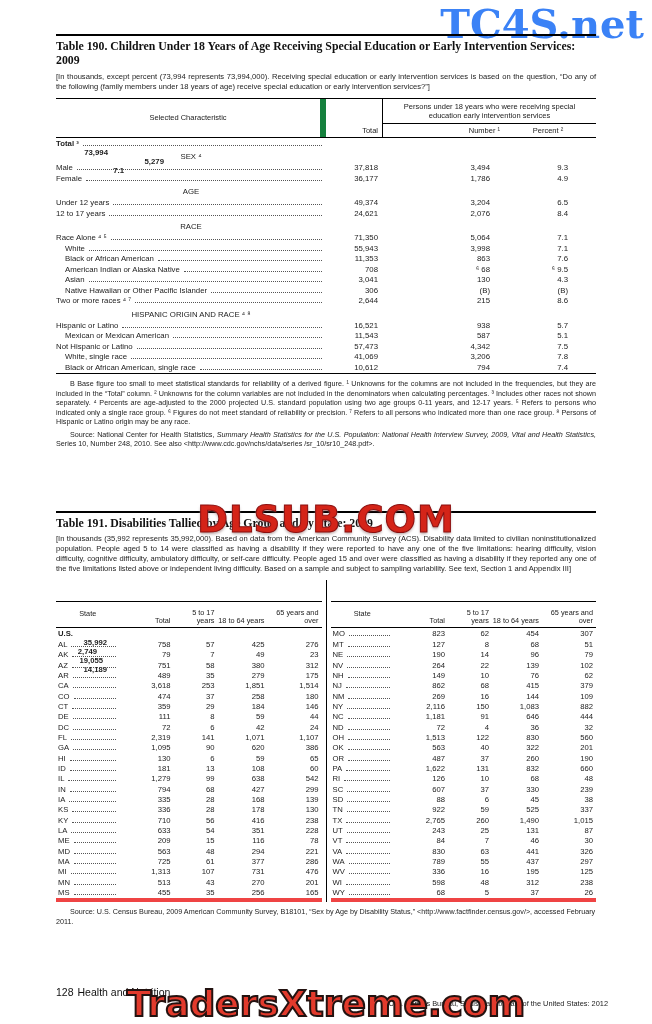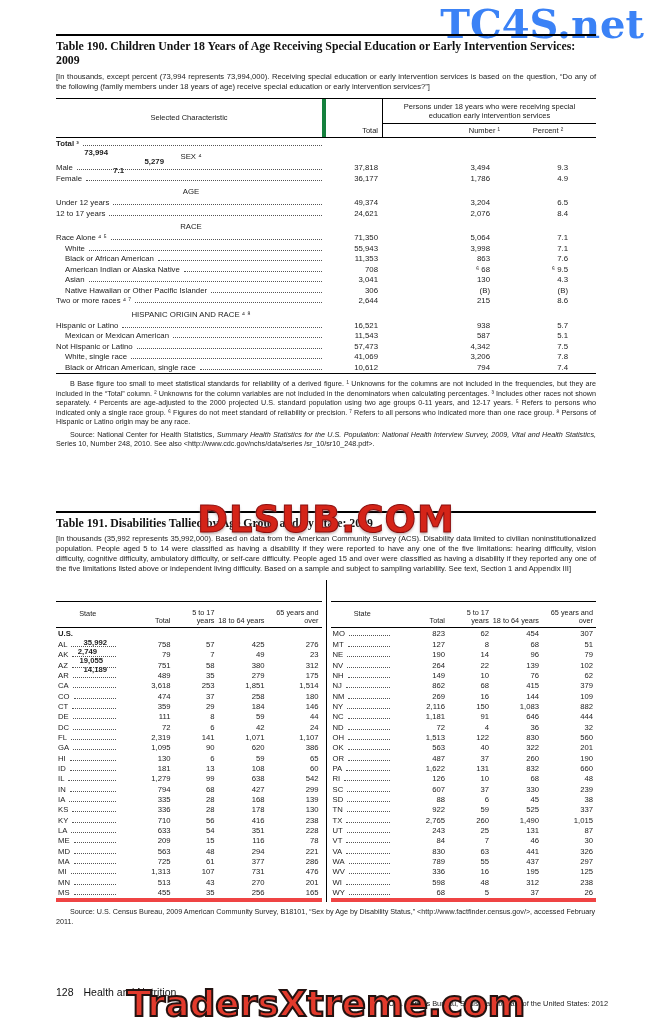--- a/index.html
+++ b/index.html
@@ -28,21 +28,21 @@
 
   
   .t190 { margin-top: 6px; border-bottom: 1px solid #000; }
   .t190-header {
     display: grid;
     grid-template-columns: 270px 56px 118px 96px;
     border-top: 1.2px solid #000;
     border-bottom: 1px solid #000;
     font-size: 7.5px;
   }
-  .h-stub { grid-area: 1/1/3/2; border-right: 4px solid #15803d;
+  .h-stub { grid-area: 1/1/3/2; border-right: 6px solid #15803d;
     display:flex; align-items:center; justify-content:center; padding: 4px 0; }
   .h-group { grid-area: 1/3/2/5; border-left: 1px solid #000; border-bottom: 1px solid #000;
     text-align:center; padding: 3px 10px 2px 10px; line-height:1.25; }
   .h-total { grid-area: 2/2/3/3; align-self:end; text-align:right; padding: 2px 4px 2px 0; }
   .h-number { grid-area: 2/3/3/4; border-left: 1px solid #000; align-self:end; text-align:right; padding: 2px 0; }
   .h-percent { grid-area: 2/4/3/5; align-self:end; text-align:center; padding: 2px 0; }
 
   .t190-body { padding-top: 1px; }
   .row { display: flex; align-items: baseline; font-size: 7.8px; }
   .data-row { height: 10.5px; }
@@ -84,21 +84,21 @@
   .srow { display: flex; align-items: baseline; height: 10.35px; font-size: 7.7px; }
   .srow.bold { font-weight: bold; flex-direction: column; }
   .sstub { flex: 1; display: flex; align-items: baseline; padding-left: 2px; }
   .scol { text-align: right; padding-right: 3px; }
   .src191 { margin-top: 5px; font-size: 7.2px; line-height: 1.32; text-indent: 14px; }
 
   
   .footer-left {
     position: absolute; left: 56px; bottom: 26px;
     font-size: 10.5px; color: #111;
-    display: flex; gap: 10px; align-items: baseline;
+    display: flex; gap: 4px; align-items: baseline;
   }
   .credit {
     position: absolute; right: 44px; bottom: 16px;
     font-size: 7.4px; color: #222;
   }
 
   
   .wm { position: absolute; white-space: nowrap; pointer-events: none; }
   .wm-top {
     top: 0px; right: 8px;

